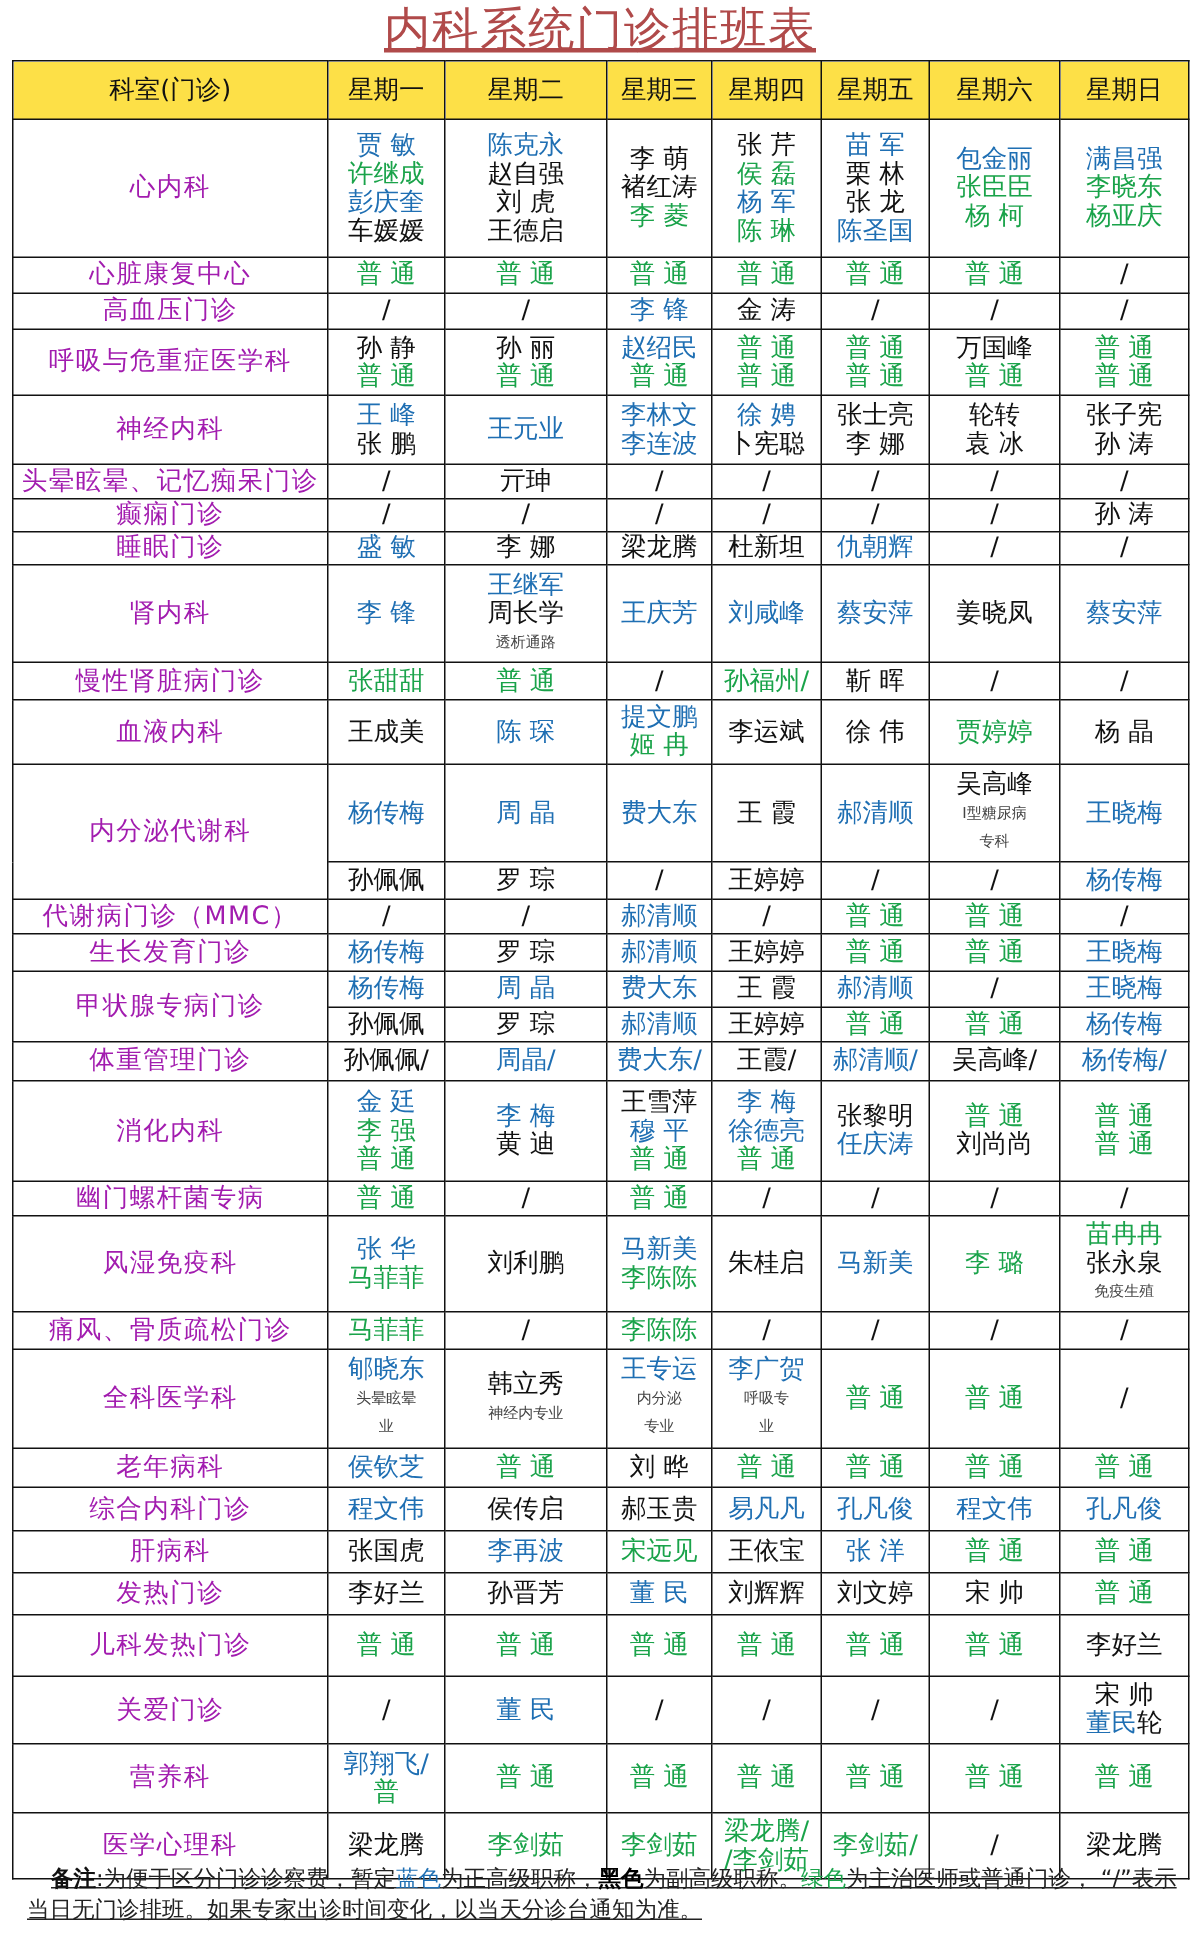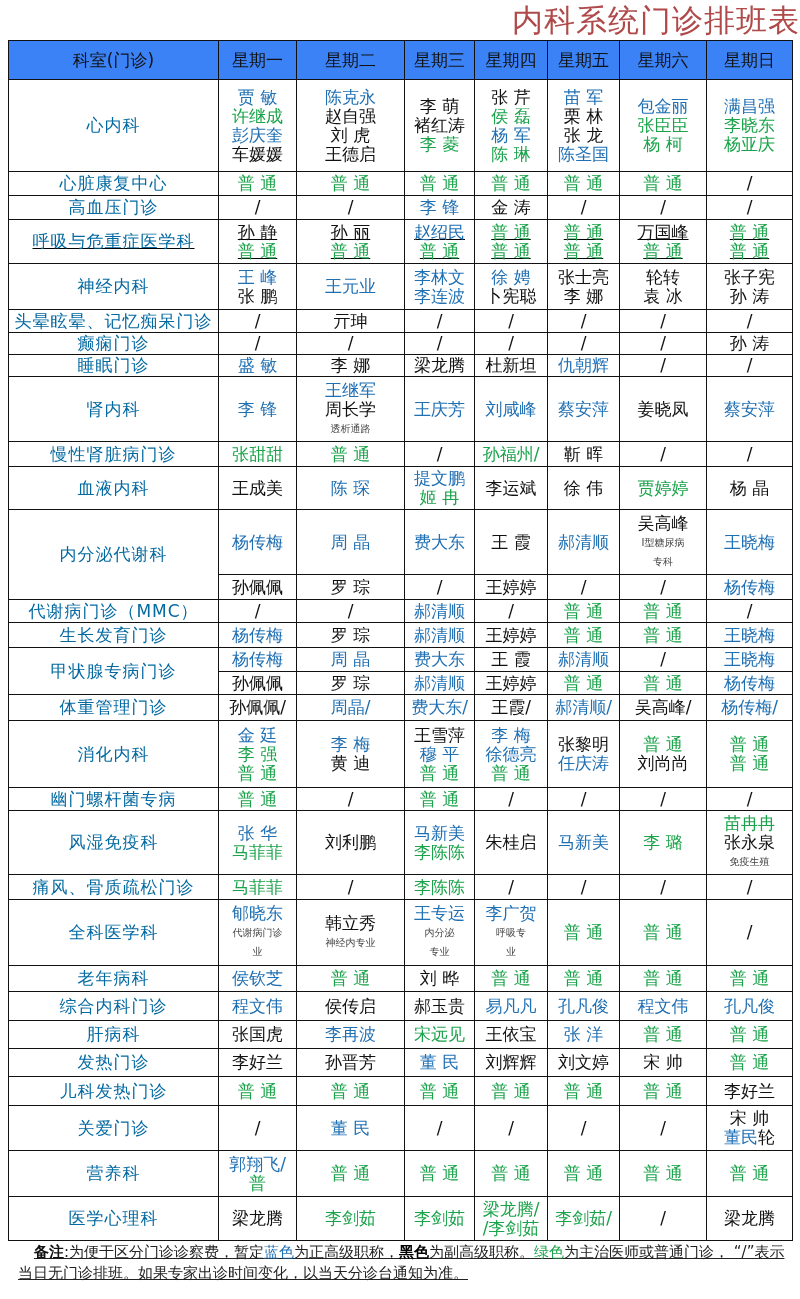--- a/index.html
+++ b/index.html
@@ -1,26 +1,26 @@
 <!DOCTYPE html>
 <html><head>
 <meta charset="utf-8">
 <style>
   html, body { margin:0; padding:0; background:#ffffff; }
   body { width:800px; height:1299px; position:relative; overflow:hidden;
          font-family:"DejaVu Sans", "Liberation Sans", sans-serif; }
-  .title { position:absolute; left:0; top:2px; width:800px; text-align:right;
-           font-size:31px; line-height:36px; color:#b04a4a; letter-spacing:1px; }
+  .title { position:absolute; left:0; top:2px; width:800px; text-align:center;
+           font-size:31px; line-height:36px; color:#b04a4a; letter-spacing:1px;text-decoration:underline; }
   table.sched { position:absolute; left:8px; top:40px; width:784px;
                 border-collapse:collapse; table-layout:fixed; }
   table.sched td, table.sched th { border:1.5px solid #111; padding:0; text-align:center;
                 vertical-align:middle; font-size:17px; line-height:19px; font-weight:normal;
                 overflow:hidden; }
-  table.sched th { background:#3b82f6; font-size:17px; color:#111; }
-  td.dept { font-size:17px; color:#0369a1; letter-spacing:1px; white-space:nowrap; }
+  table.sched th { background:#fde047; font-size:17px; color:#111; }
+  td.dept { font-size:17px; color:#a21caf; letter-spacing:1px; white-space:nowrap; }
   .ln { display:block; white-space:nowrap; }
   .b { color:#1f6fb3; }
   .k { color:#111111; }
   .g { color:#1aa34a; }
   .sm { font-size:10px; color:#444; }
   .note { position:absolute; left:18px; top:1242px; width:770px; font-size:15px; line-height:21px; color:#222;text-decoration:underline; }
   .note .lbl { font-weight:bold; color:#111; padding-left:16px; }
   .note .blue { color:#1f6fb3; }
   .note .black { color:#000; font-weight:bold; }
   .note .green { color:#1aa34a; }
@@ -137,21 +137,21 @@
         <td>
           <span class="ln k">/</span>
         </td>
         <td>
           <span class="ln k">/</span>
         </td>
         <td>
           <span class="ln k">/</span>
         </td>
       </tr>
-      <tr style="height: 44px; text-decoration: underline;">
+      <tr style="height: 44px;">
         <td class="dept">呼吸与危重症医学科</td>
         <td>
           <span class="ln k">孙 静</span>
           <span class="ln g">普 通</span>
         </td>
         <td>
           <span class="ln k">孙 丽</span>
           <span class="ln g">普 通</span>
         </td>
         <td>
@@ -627,21 +627,21 @@
           <span class="ln k">/</span>
         </td>
         <td>
           <span class="ln k">/</span>
         </td>
       </tr>
       <tr style="height: 66px;">
         <td class="dept">全科医学科</td>
         <td>
           <span class="ln b">郇晓东</span>
-          <span class="ln sm">代谢病门诊</span>
+          <span class="ln sm">头晕眩晕</span>
           <span class="ln sm">业</span>
         </td>
         <td>
           <span class="ln k">韩立秀</span>
           <span class="ln sm">神经内专业</span>
         </td>
         <td>
           <span class="ln b">王专运</span>
           <span class="ln sm">内分泌</span>
           <span class="ln sm">专业</span>
@@ -750,21 +750,21 @@
         <td>
           <span class="ln k">刘文婷</span>
         </td>
         <td>
           <span class="ln k">宋 帅</span>
         </td>
         <td>
           <span class="ln g">普 通</span>
         </td>
       </tr>
-      <tr style="height: 29px; margin-top: 13px;">
+      <tr style="height: 41px; margin-top: 13px;">
         <td class="dept">儿科发热门诊</td>
         <td>
           <span class="ln g">普 通</span>
         </td>
         <td>
           <span class="ln g">普 通</span>
         </td>
         <td>
           <span class="ln g">普 通</span>
         </td>

